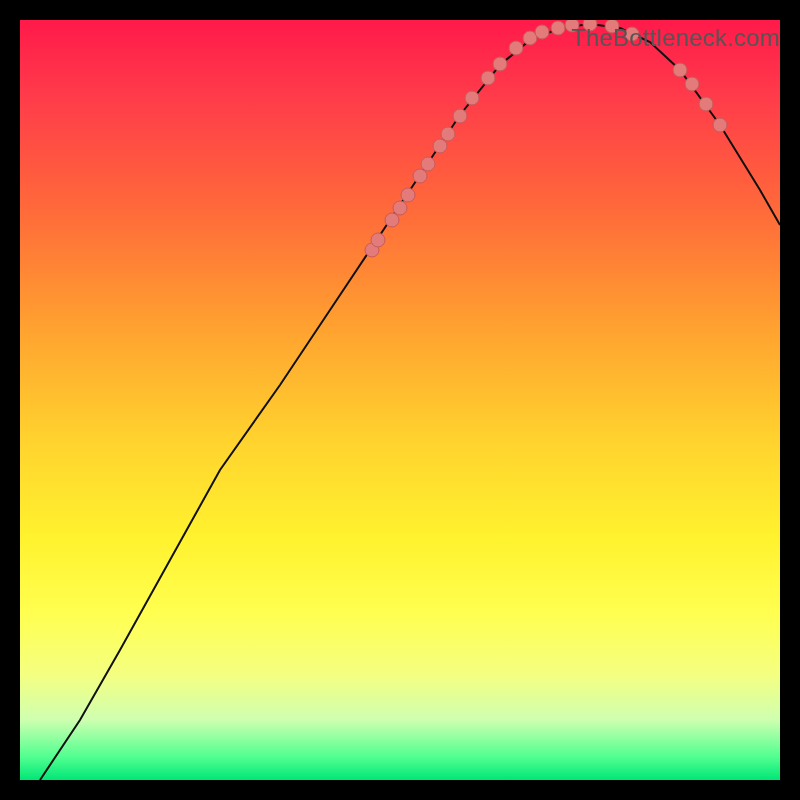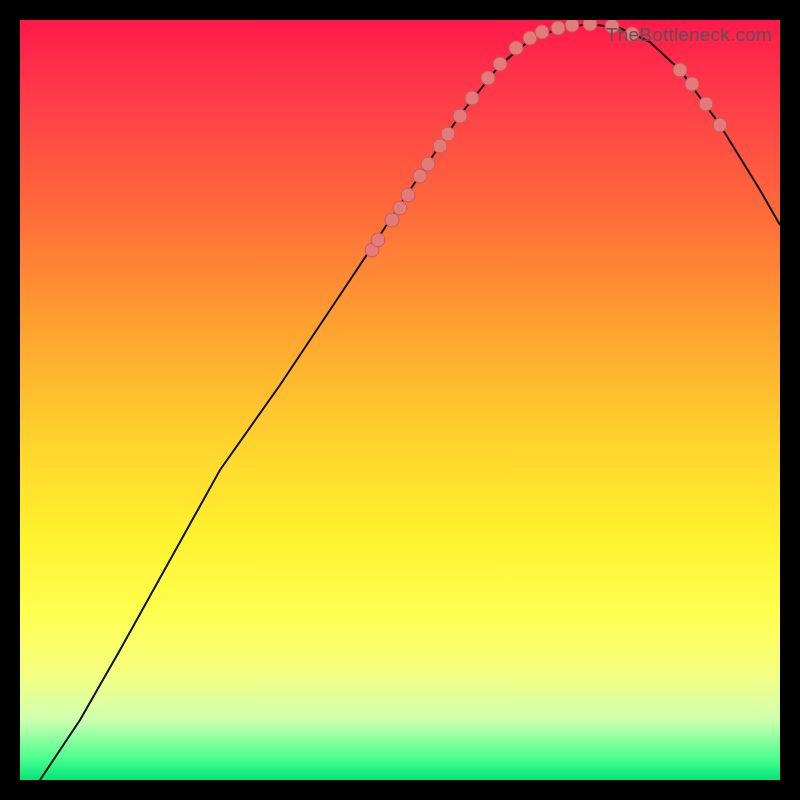--- a/index.html
+++ b/index.html
@@ -43,23 +43,23 @@
       #ffff50 78%,
       #f5ff80 86%,
       #d0ffb0 92%,
       #50ff90 97%,
       #00e676 100%
     );
   }
   .watermark {
     position: absolute;
     top: 4px;
-    right: 8px;
+    right: 0;
     color: #555;
-    font-size: 19px;
+    font-size: 24px;
     font-weight: 500;
     letter-spacing: 0.2px;
   }
   svg {
     position: absolute;
     left: 0;
     top: 0;
   }
 </style>
 </head>

